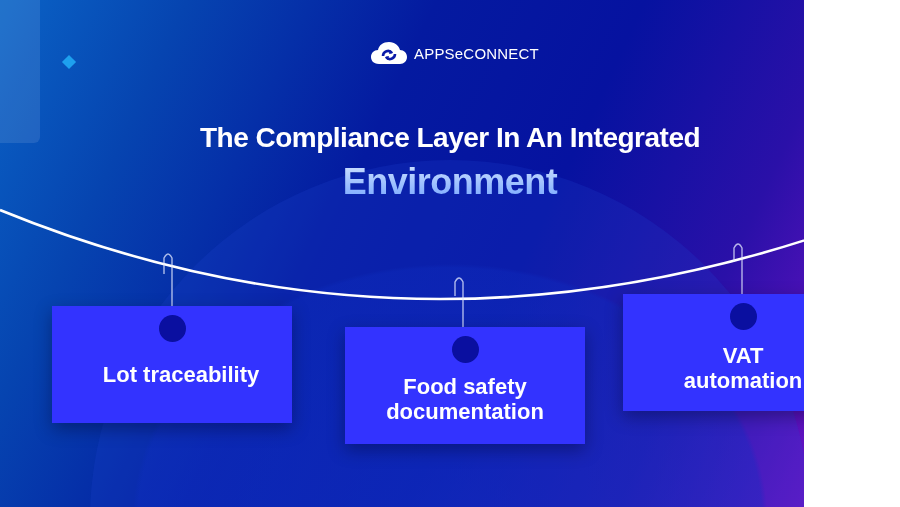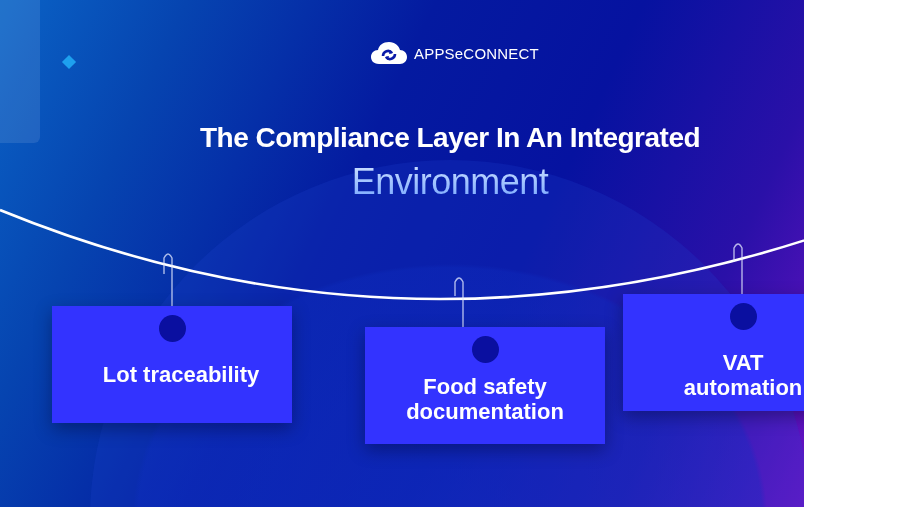--- a/index.html
+++ b/index.html
@@ -32,21 +32,21 @@
   .logo {
     position:absolute; left:370px; top:40px; height:26px; display:flex; align-items:center; gap:6px;
   }
   .logo-text { color:#ffffff; font-size:15px; letter-spacing:0.2px; }
   .title {
     position:absolute; left:0; top:116px; width:900px; text-align:center;
     color:#ffffff; font-weight:bold; font-size:28px; line-height:44px; letter-spacing:-0.5px;
   }
   .subtitle {
     position:absolute; left:0; top:160px; width:900px; text-align:center;
-    font-weight:normal; font-size:36px; line-height:44px; letter-spacing:-0.5px;
+    font-weight:bold; font-size:36px; line-height:44px; letter-spacing:-0.5px;
     color:#8ab8ff;
     background: linear-gradient(180deg, #d6e6ff 0%, #6fa2ff 100%);
     -webkit-background-clip:text; background-clip:text; -webkit-text-fill-color:transparent;
   }
   .rope { position:absolute; left:0; top:0; }
   .card {
     position:absolute; background:#3333ff; color:#ffffff; font-weight:bold;
     font-size:22px; line-height:25px; text-align:center;
     display:flex; align-items:flex-end; justify-content:center;
     box-shadow: 0 6px 16px rgba(0,0,30,0.35);
@@ -92,27 +92,27 @@
     <g fill="none" stroke="rgba(230,235,255,0.75)" stroke-width="1.4">
       <path d="M734 262 L734 248 Q738 240 742 248 L742 305"></path>
     </g>
   </svg>
 
   <div class="card" style="left:52px; top:306px; width:240px; height:117px; align-items:center; padding-top:20px; box-sizing:border-box;padding-left:18px;">
     <div class="hole"></div>
     <span class="label">Lot traceability</span>
   </div>
 
-  <div class="card" style="left:345px; top:327px; width:240px; height:117px; flex-direction:column; align-items:center; justify-content:flex-end; padding-bottom:20px; box-sizing:border-box;margin-left:20px;">
+  <div class="card" style="left:345px; top:327px; width:240px; height:117px; flex-direction:column; align-items:center; justify-content:flex-end; padding-bottom:20px; box-sizing:border-box;">
     <div class="hole"></div>
     <span>Food safety</span>
     <span>documentation</span>
   </div>
 
-  <div class="card" style="left:623px; top:294px; width:240px; height:117px; flex-direction:column; align-items:center; justify-content:flex-end; padding-bottom:11px; box-sizing:border-box;text-align:right;">
+  <div class="card" style="left:623px; top:294px; width:240px; height:117px; flex-direction:column; align-items:center; justify-content:flex-end; padding-bottom:18px; box-sizing:border-box;text-align:right;">
     <div class="hole"></div>
     <span>VAT</span>
     <span>automation</span>
   </div>
 
   <svg class="sparkle" viewBox="0 0 22 22">
     <path d="M11 0 Q12 9 22 11 Q12 13 11 22 Q10 13 0 11 Q10 9 11 0 Z" fill="#dcdcff"></path>
   </svg>
 </div>
 

